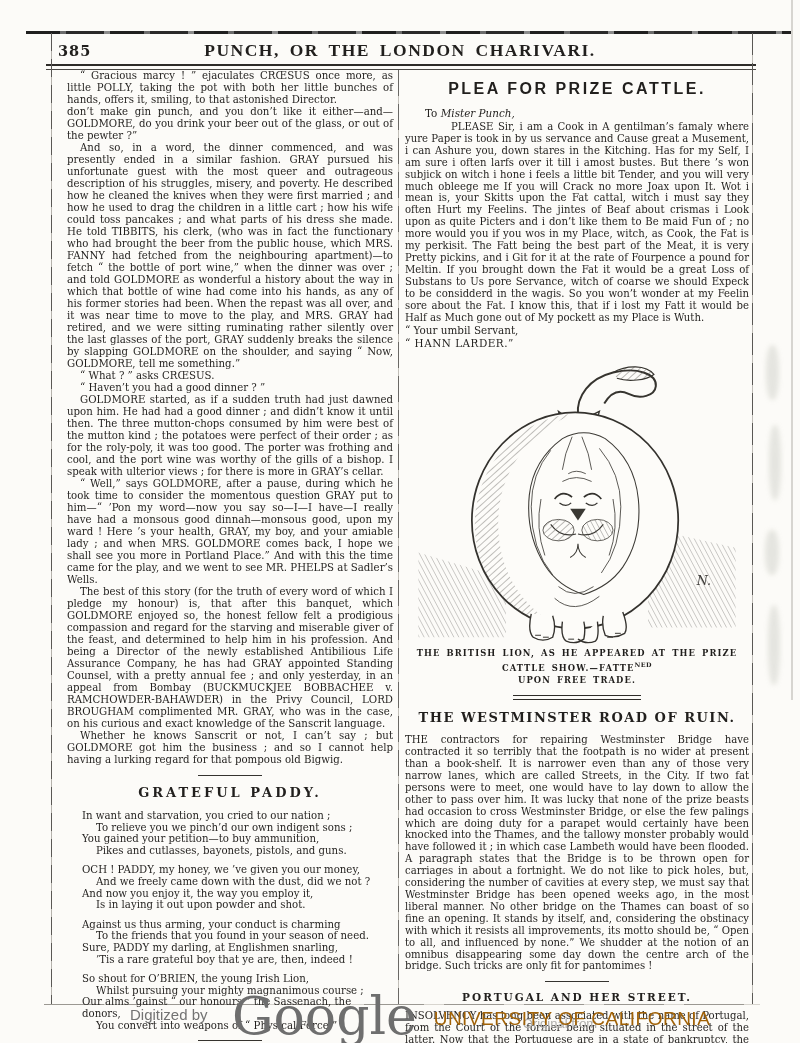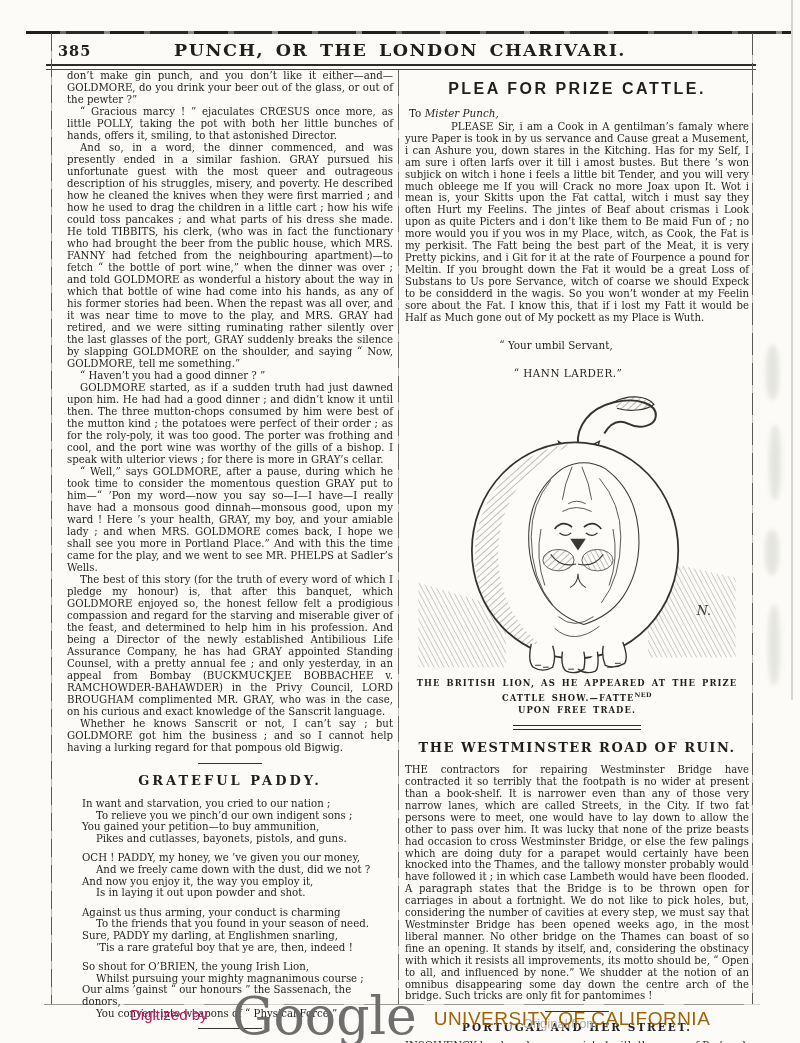--- a/index.html
+++ b/index.html
@@ -16,21 +16,21 @@
     background:repeating-linear-gradient(180deg,#5a5855 0 22px,#bdbab4 22px 30px);}
   .col-divider{position:absolute;left:398px;top:70px;height:935px;width:1px;
     background:repeating-linear-gradient(180deg,#6a6865 0 26px,#c2bfb8 26px 34px);}
   .rule-bottom{position:absolute;left:44px;right:40px;top:1004px;height:1px;
     background:repeating-linear-gradient(90deg,#9b9892 0 60px,#d8d5cf 60px 80px);}
   .scan-edge{position:absolute;left:791px;top:0;height:700px;width:2px;background:#d7d5d0;}
   .smudge{position:absolute;background:rgba(118,124,104,.17);filter:blur(2.5px);border-radius:45%;}
   
   .page-number{position:absolute;left:58px;top:42px;font-size:14.5px;font-weight:700;letter-spacing:1px;}
   .masthead{position:absolute;left:0;right:0;top:40px;text-align:center;font-size:17.5px;
-    font-weight:700;letter-spacing:1.5px;word-spacing:4px;}
+    font-weight:700;letter-spacing:1.5px;word-spacing:4px;font-family:Liberation Serif, serif;}
   
   .col{position:absolute;top:70px;}
   .col-left{left:67px;width:326px;}
   .col-right{left:405px;width:344px;top:80px;}
   .col p.body{margin:0;font-size:10.2px;line-height:12px;text-align:justify;text-indent:13px;}
   .col-right p.body{font-size:10.1px;line-height:11.9px;}
   p.noindent{text-indent:0 !important;}
   
   h2,h3{margin:0;text-align:center;font-weight:700;}
   .paddy-title{font-size:13px;letter-spacing:3px;margin:2px 0 10px;}
@@ -38,36 +38,36 @@
   .westminster-title{font-size:13px;letter-spacing:1.5px;margin:4px 0 9px;}
   .portugal-title{font-size:10.5px;letter-spacing:2px;margin:2px 0 7px;}
   
   .sep-rule{width:64px;margin:9px auto 9px;border:0;border-top:1.3px solid #35332f;height:0;}
   .double-rule-sm{width:128px;margin:9px auto 10px;height:3px;border-top:1.8px solid #2e2c29;border-bottom:1px solid #2e2c29;}
   
   .stanza{margin:0 0 8px;}
   .stanza p{margin:0;font-size:10.2px;line-height:11.6px;padding-left:15px;}
   .stanza p.in{padding-left:29px;}
   
-  .salutation{margin:0 0 2px;font-size:10.4px;text-indent:4px;}
+  .salutation{margin:0 16px 2px;font-size:10.4px;text-indent:4px;}
   .salutation em{font-style:italic;}
   .letter-body{text-indent:46px !important;}
-  .signoff{margin:16px 0 0;font-size:10.4px;text-align:center;}
+  .signoff{margin:1px 0 0;font-size:10.4px;text-align:left;}
   .signoff-1{padding-right:42px;}
   .signoff-2{padding-right:18px;letter-spacing:.5px;}
   
   figure{margin:4px 0 2px;}
   figure svg{display:block;margin:0 auto;}
   figcaption{text-align:center;font-size:8.4px;font-weight:700;letter-spacing:1.1px;
     word-spacing:2px;line-height:12px;margin-top:2px;}
   figcaption sup{font-size:6.3px;letter-spacing:.5px;}
   .sig{font-family:"DejaVu Serif",serif;font-style:italic;font-size:13px;fill:#3c3a37;}
   
   .digitized{position:absolute;left:130px;top:1006px;font-family:"Liberation Sans",sans-serif;
-    font-size:15px;color:#be185d;}
+    font-size:15px;color:#737373;}
   .google-logo{position:absolute;left:232px;top:986px;font-family:"DejaVu Serif",serif;
     font-size:52px;color:#6e6e6e;letter-spacing:0;}
   .original-from{position:absolute;left:430px;top:1016px;width:260px;text-align:center;
     font-family:"Liberation Sans",sans-serif;font-size:13px;color:#b0afac;}
   .university{position:absolute;left:392px;top:1008px;width:360px;text-align:center;
     font-family:"Liberation Sans",sans-serif;font-size:19px;color:#a16207;letter-spacing:.5px;}
 </style>
 </head>
 <body>
 
@@ -82,23 +82,24 @@
   <div class="scan-edge"></div>
   <div class="smudge" style="left:766px;top:345px;width:13px;height:55px;"></div>
   <div class="smudge" style="left:769px;top:425px;width:12px;height:75px;"></div>
   <div class="smudge" style="left:765px;top:530px;width:14px;height:45px;"></div>
   <div class="smudge" style="left:768px;top:605px;width:12px;height:80px;"></div>
 
   <span class="page-number">385</span>
   <h1 class="masthead" style="margin:0;">PUNCH, OR THE LONDON CHARIVARI.</h1>
 
   <div class="col col-left">
+    <p class="body">“ Gracious marcy ! ” ejaculates CRŒSUS once more, as little POLLY, taking the pot with both her little bunches of hands, offers it, smiling, to that astonished Director.</p>
     <p class="body noindent">don’t make gin punch, and you don’t like it either—and—GOLDMORE, do you drink your beer out of the glass, or out of the pewter ?”</p>
-    <p class="body">“ Gracious marcy ! ” ejaculates CRŒSUS once more, as little POLLY, taking the pot with both her little bunches of hands, offers it, smiling, to that astonished Director.</p>
     <p class="body">And so, in a word, the dinner commenced, and was presently ended in a similar fashion.  GRAY pursued his unfortunate guest with the most queer and outrageous description of his struggles, misery, and poverty.  He described how he cleaned the knives when they were first married ; and how he used to drag the children in a little cart ; how his wife could toss pancakes ; and what parts of his dress she made.  He told TIBBITS, his clerk, (who was in fact the functionary who had brought the beer from the public house, which MRS. FANNY had fetched from the neighbouring apartment)—to fetch “ the bottle of port wine,” when the dinner was over ; and told GOLDMORE as wonderful a history about the way in which that bottle of wine had come into his hands, as any of his former stories had been.  When the repast was all over, and it was near time to move to the play, and MRS. GRAY had retired, and we were sitting ruminating rather silently over the last glasses of the port, GRAY suddenly breaks the silence by slapping GOLDMORE on the shoulder, and saying “ Now, GOLDMORE, tell me something.”</p>
+    <p class="body">“ What ? ” asks CRŒSUS.</p>
     <p class="body">“ Haven’t you had a good dinner ? ”</p>
     <p class="body">GOLDMORE started, as if a sudden truth had just dawned upon him. He had had a good dinner ; and didn’t know it until then.  The three mutton-chops consumed by him were best of the mutton kind ; the potatoes were perfect of their order ;  as for the roly-poly, it was too good.  The porter was frothing and cool, and the port wine was worthy of the gills of a bishop.  I speak with ulterior views ; for there is more in GRAY’s cellar.</p>
     <p class="body">“ Well,” says GOLDMORE, after a pause, during which he took time to consider the momentous question GRAY put to him—“ ’Pon my word—now you say so—I—I have—I really have had a monsous good dinnah—monsous good, upon my ward !  Here ’s your health, GRAY, my boy, and your amiable lady ; and when MRS. GOLDMORE comes back, I hope we shall see you more in Portland Place.”  And with this the time came for the play, and we went to see MR. PHELPS at Sadler’s Wells.</p>
     <p class="body">The best of this story (for the truth of every word of which I pledge my honour) is, that after this banquet, which GOLDMORE enjoyed so, the honest fellow felt a prodigious compassion and regard for the starving and miserable giver of the feast, and determined to help him in his profession.  And being a Director of the newly established Antibilious Life Assurance Company, he has had GRAY appointed Standing Counsel, with a pretty annual fee ; and only yesterday, in an appeal from Bombay (BUCKMUCKJEE BOBBACHEE v. RAMCHOWDER-BAHAWDER) in the Privy Council, LORD BROUGHAM complimented MR. GRAY, who was in the case, on his curious and exact knowledge of the Sanscrit language.</p>
     <p class="body">Whether he knows Sanscrit or not, I can’t say ; but GOLDMORE got him the business ; and so I cannot help having a lurking regard for that pompous old Bigwig.</p>
 
     <div class="sep-rule"></div>
     <h2 class="paddy-title">GRATEFUL PADDY.</h2>
 
     <div class="stanza">

